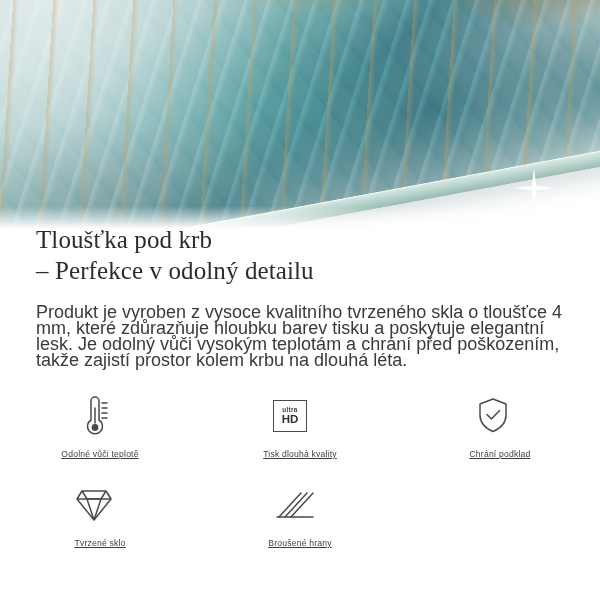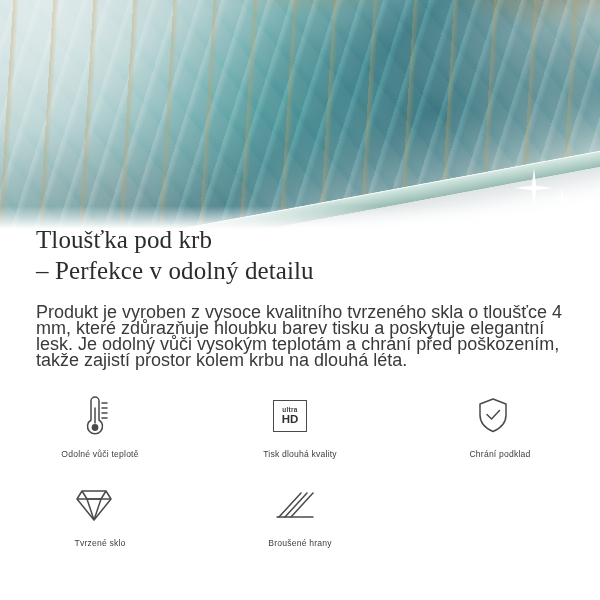--- a/index.html
+++ b/index.html
@@ -158,20 +158,21 @@
     align-items: center;
     justify-content: flex-start;
   }
 
   .feature-label {
     margin-top: 9px;
     font-size: 8.6px;
     color: #3d3d3d;
     text-align: center;
     letter-spacing: 0.2px;
+    text-decoration: underline;
   }
 
   .ultrahd-box {
     width: 32px;
     height: 30px;
     border: 1.6px solid #4a4a4a;
     display: flex;
     flex-direction: column;
     align-items: center;
     justify-content: center;

